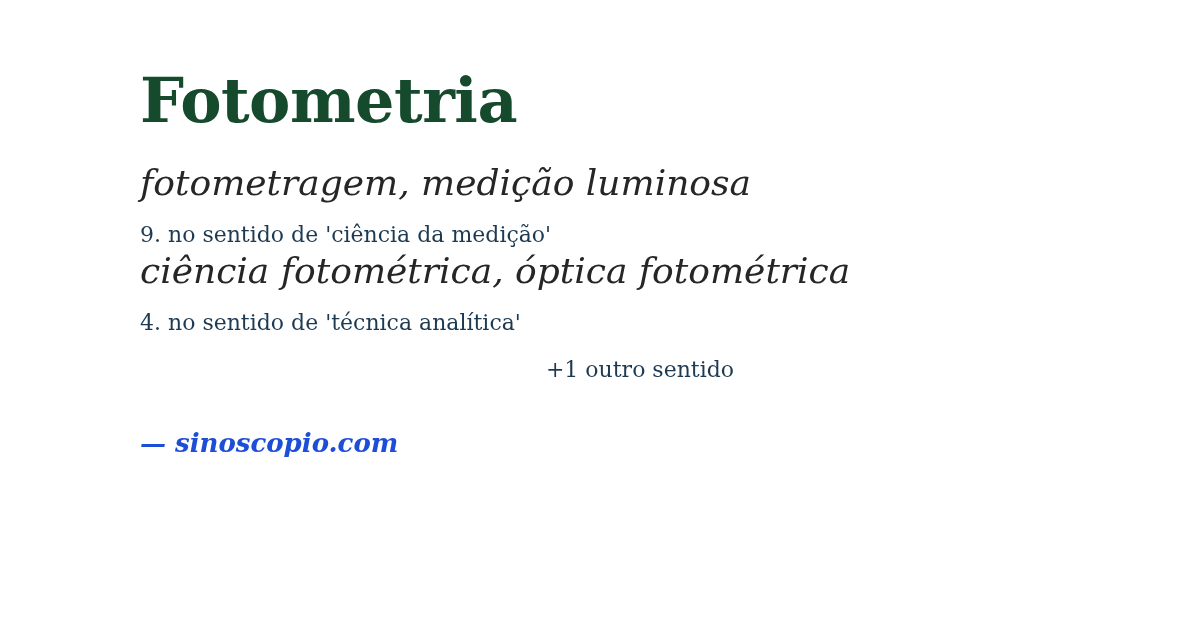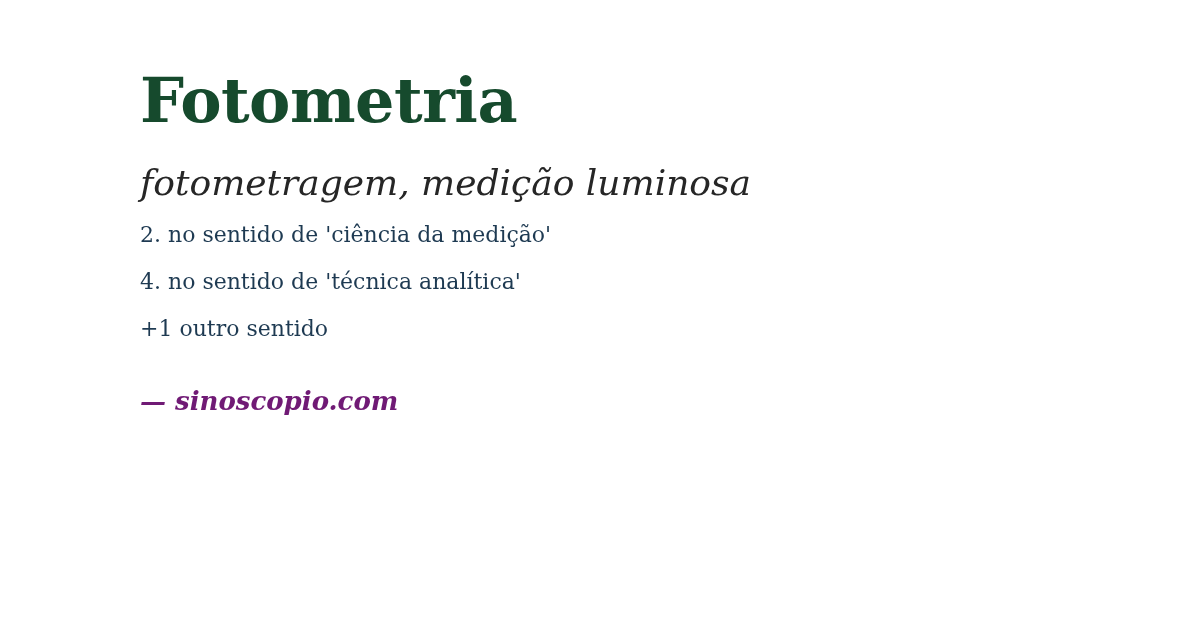--- a/index.html
+++ b/index.html
@@ -50,46 +50,48 @@
     font-size: 36px;
     line-height: 1.15;
     color: #262626;
     font-style: italic;
   }
   .more-senses {
     margin-top: 18px;
     font-size: 22px;
     line-height: 1.3;
     color: #1e3a52;
+    text-align: center;
   }
   .attribution {
     margin-top: 42px;
     font-size: 26px;
     line-height: 1.3;
     font-style: italic;
     font-weight: 600;
-    color: #701a75;
+    color: #1d4ed8;
   }
 </style>
 </head>
 <body>
 
 <div class="card">
 
   <h1 class="title">Fotometria</h1>
 
 
   <div class="senses">
 
     <div class="sense">
       <div class="sense-synonyms">fotometragem, medição luminosa</div>
     </div>
 
     <div class="sense">
-      <div class="sense-context">2. no sentido de 'ciência da medição'</div>
+      <div class="sense-context">9. no sentido de 'ciência da medição'</div>
+      <div class="sense-synonyms">ciência fotométrica, óptica fotométrica</div>
     </div>
 
     <div class="sense">
       <div class="sense-context">4. no sentido de 'técnica analítica'</div>
     </div>
 
   </div>
 
   <div class="more-senses">+1 outro sentido</div>
 

